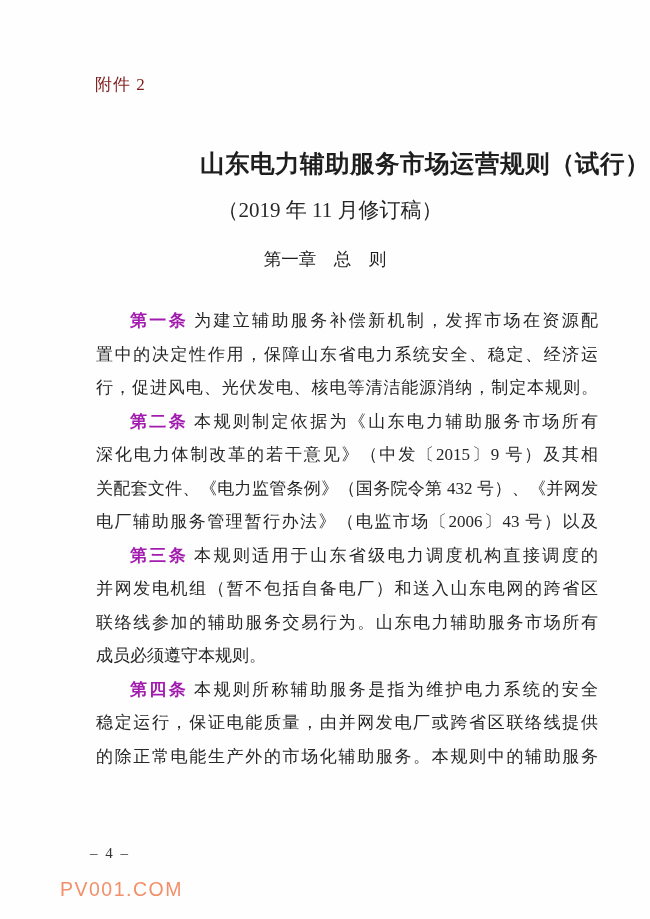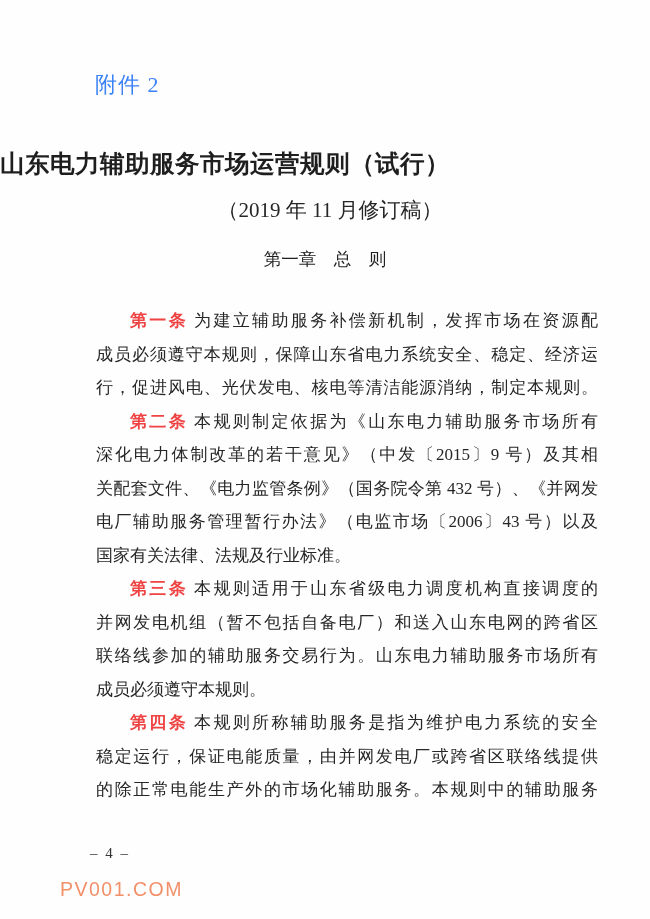--- a/index.html
+++ b/index.html
@@ -14,31 +14,31 @@
     margin: 0 auto;
     background: #fefefe;
     overflow: hidden;
     font-family: "Liberation Serif", "DejaVu Serif", serif;
     color: #2b2b2b;
   }
   .attachment {
     position: absolute;
     left: 95px;
     top: 74px;
-    font-size: 22px;
+    font-size: 17px;
     line-height: 22px;
     letter-spacing: 1px;
-    color: #3b82f6;
+    color: #7f1d1d;
   }
   .doc-title {
     position: absolute;
     left: 0;
     top: 147px;
     width: 100%;
-    text-align: left;
+    text-align: right;
     font-size: 24.5px;
     font-weight: 700;
     letter-spacing: 0.5px;
     color: #1e1e1e;
   }
   .doc-subtitle {
     position: absolute;
     left: 5px;
     top: 196px;
     width: 100%;
@@ -72,21 +72,21 @@
   }
   .line.endline {
     text-align-last: left;
   }
   .line.first {
     text-indent: 2em;
   }
   .lead {
     font-weight: 700;
     margin-right: 6px;
-    color: #ef4444;
+    color: #a21caf;
   }
   .page-number {
     position: absolute;
     left: 90px;
     top: 845px;
     font-size: 15px;
     letter-spacing: 2px;
     color: #333333;
   }
   .watermark {
@@ -112,32 +112,31 @@
   <div class="doc-subtitle">（2019 年 11 月修订稿）</div>
 
   <div class="chapter-heading">第一章　总　则</div>
 
   <div class="doc-body">
 
     <div class="para">
       <div class="line first">
         <span class="lead">第一条</span><span>为建立辅助服务补偿新机制，发挥市场在资源配</span>
       </div>
-      <div class="line">成员必须遵守本规则，保障山东省电力系统安全、稳定、经济运</div>
+      <div class="line">置中的决定性作用，保障山东省电力系统安全、稳定、经济运</div>
       <div class="line">行，促进风电、光伏发电、核电等清洁能源消纳，制定本规则。</div>
     </div>
 
     <div class="para">
       <div class="line first">
         <span class="lead">第二条</span><span>本规则制定依据为《山东电力辅助服务市场所有</span>
       </div>
       <div class="line">深化电力体制改革的若干意见》（中发〔2015〕9 号）及其相</div>
       <div class="line">关配套文件、《电力监管条例》（国务院令第 432 号）、《并网发</div>
       <div class="line">电厂辅助服务管理暂行办法》（电监市场〔2006〕43 号）以及</div>
-      <div class="line endline">国家有关法律、法规及行业标准。</div>
     </div>
 
     <div class="para">
       <div class="line first">
         <span class="lead">第三条</span><span>本规则适用于山东省级电力调度机构直接调度的</span>
       </div>
       <div class="line">并网发电机组（暂不包括自备电厂）和送入山东电网的跨省区</div>
       <div class="line">联络线参加的辅助服务交易行为。山东电力辅助服务市场所有</div>
       <div class="line endline">成员必须遵守本规则。</div>
     </div>

